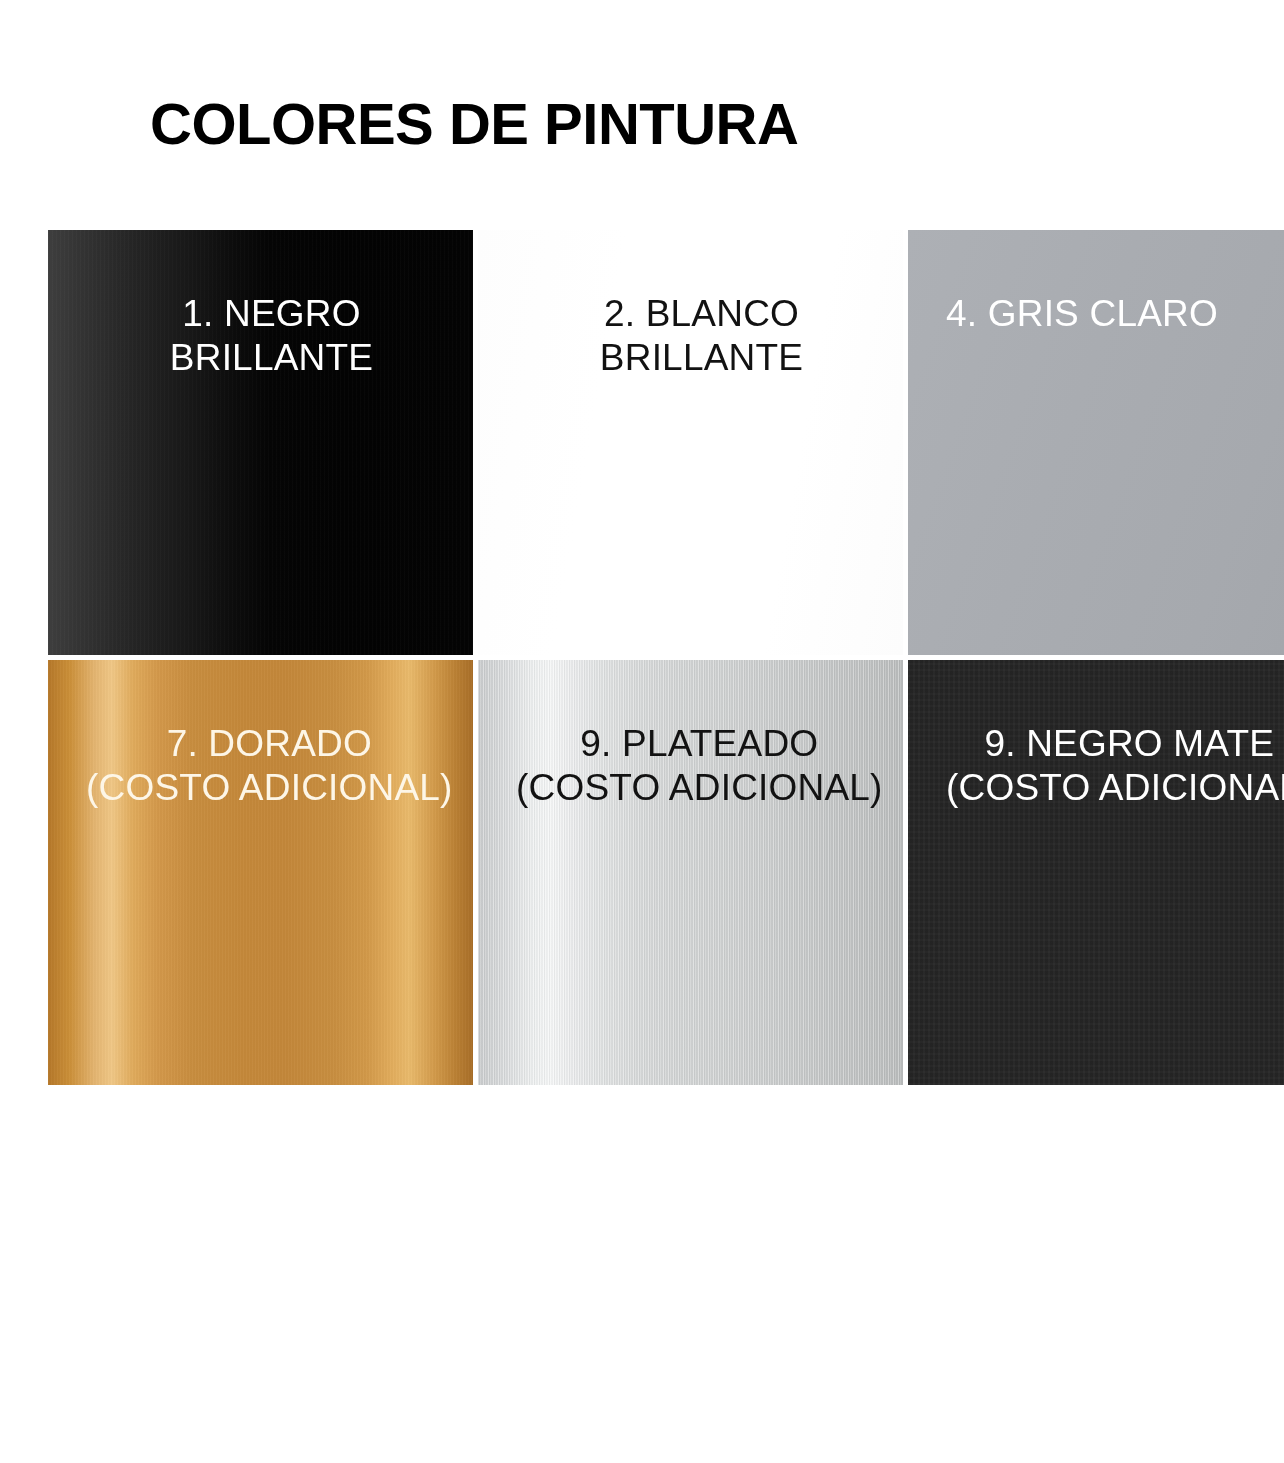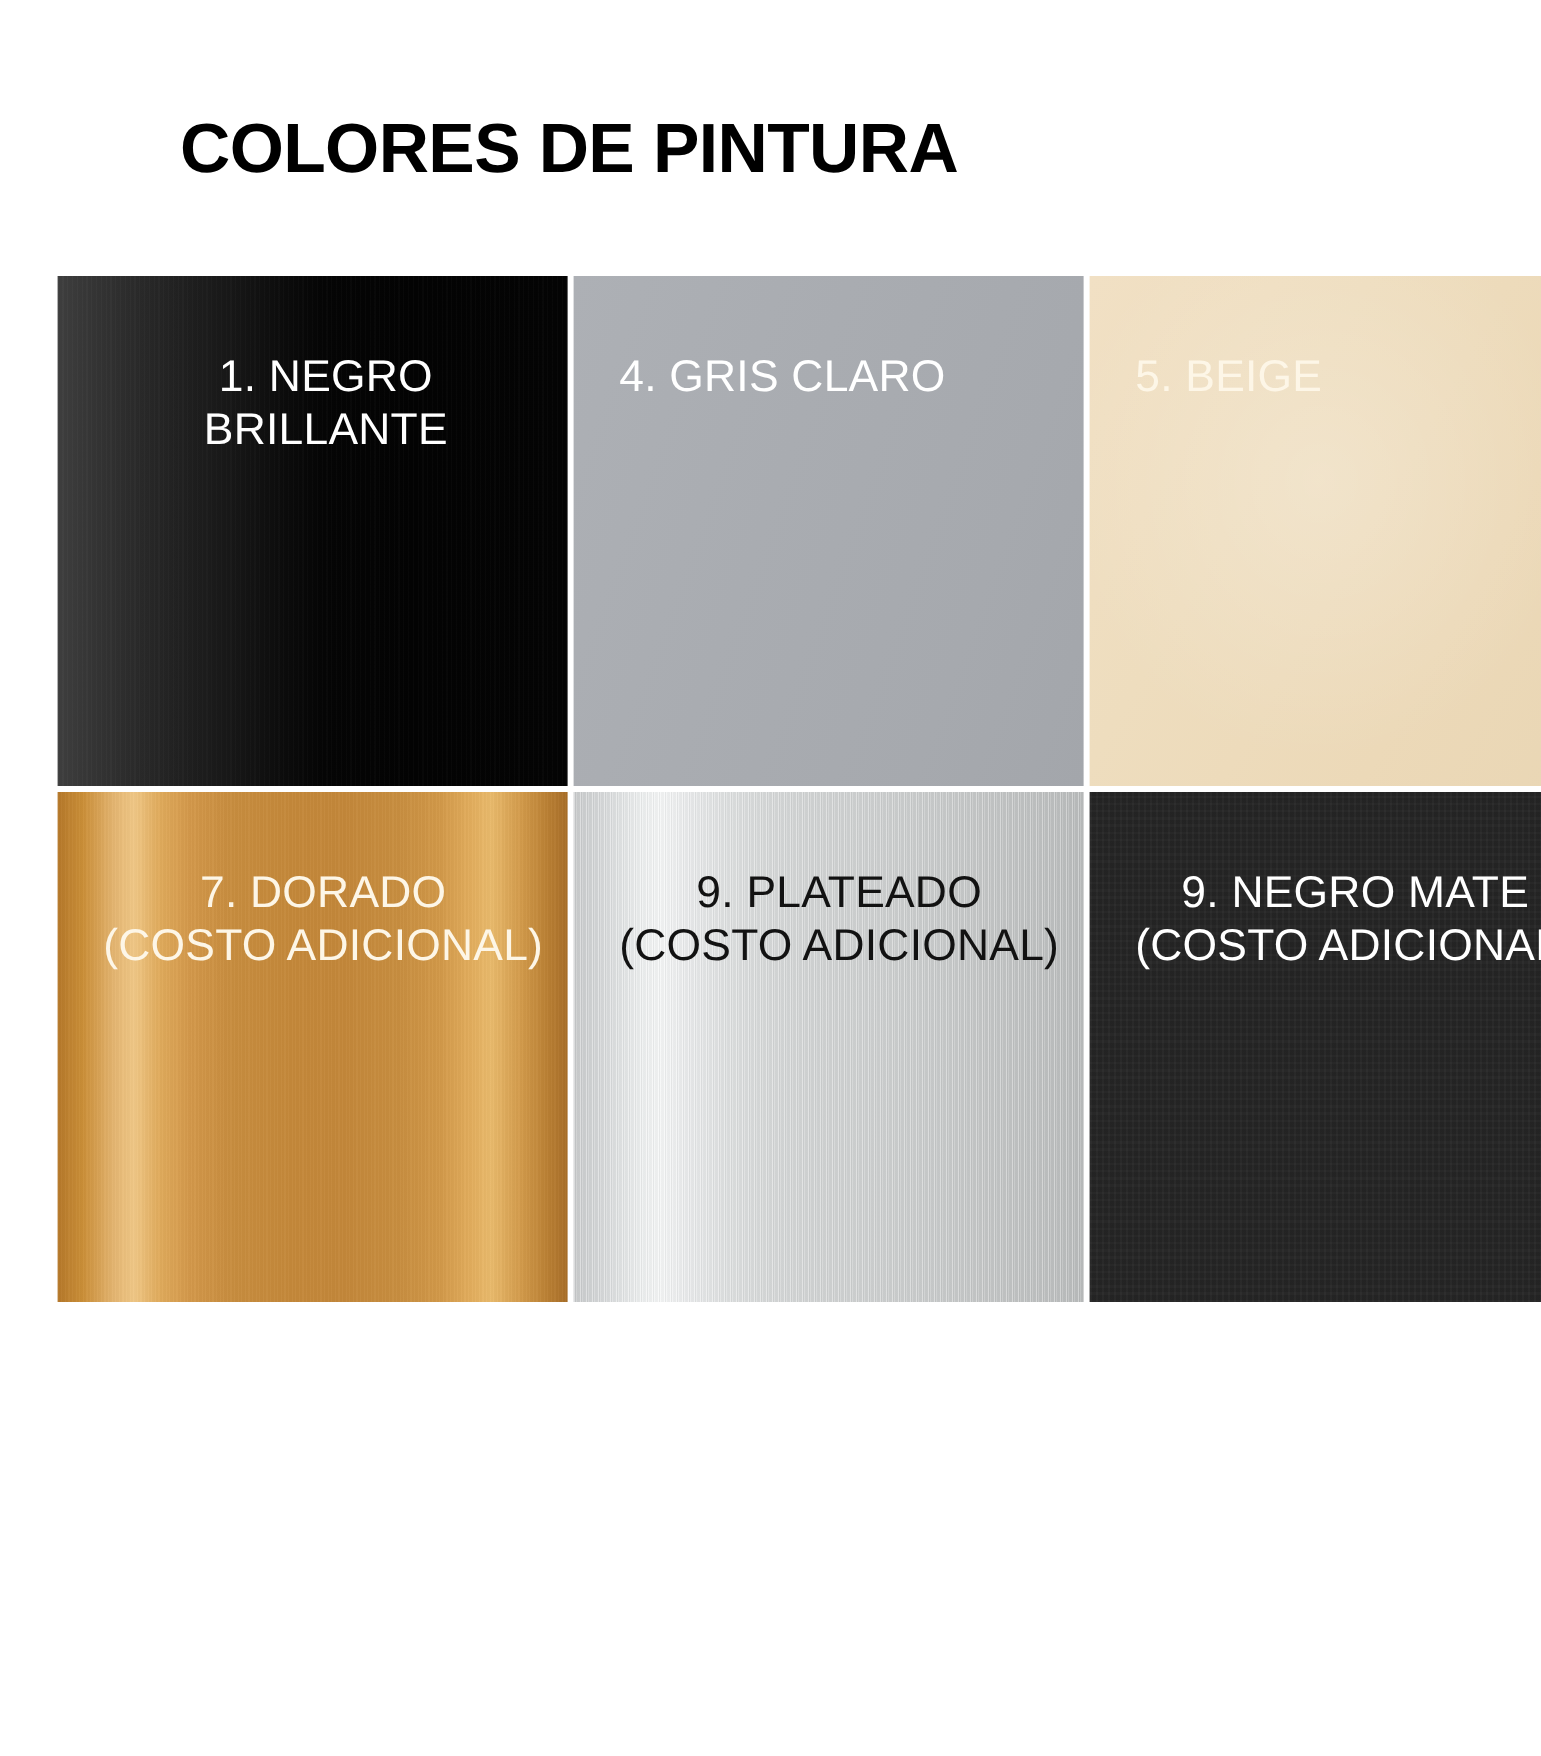--- a/index.html
+++ b/index.html
@@ -298,29 +298,29 @@
   <div class="title-bar">
     <h1 class="title">COLORES DE PINTURA</h1>
   </div>
 
   <div class="grid">
 
     <div class="swatch sw-1">
       <span class="swatch-label label-light">1. NEGRO BRILLANTE</span>
     </div>
 
+    <div class="swatch sw-2">
+      <span class="swatch-label label-dark">2. BLANCO BRILLANTE</span>
+    </div>
 
 
     <div class="swatch sw-4">
       <span class="swatch-label label-light">4. GRIS CLARO</span>
     </div>
 
-    <div class="swatch sw-5">
-      <span class="swatch-label label-cream">5. BEIGE</span>
-    </div>
 
 
     <div class="swatch sw-7 sw-7-fix">
       <span class="swatch-label label-cream">7. DORADO
 (COSTO ADICIONAL)</span>
     </div>
 
     <div class="swatch sw-8">
       <span class="swatch-label label-dark">9. PLATEADO
 (COSTO ADICIONAL)</span>

